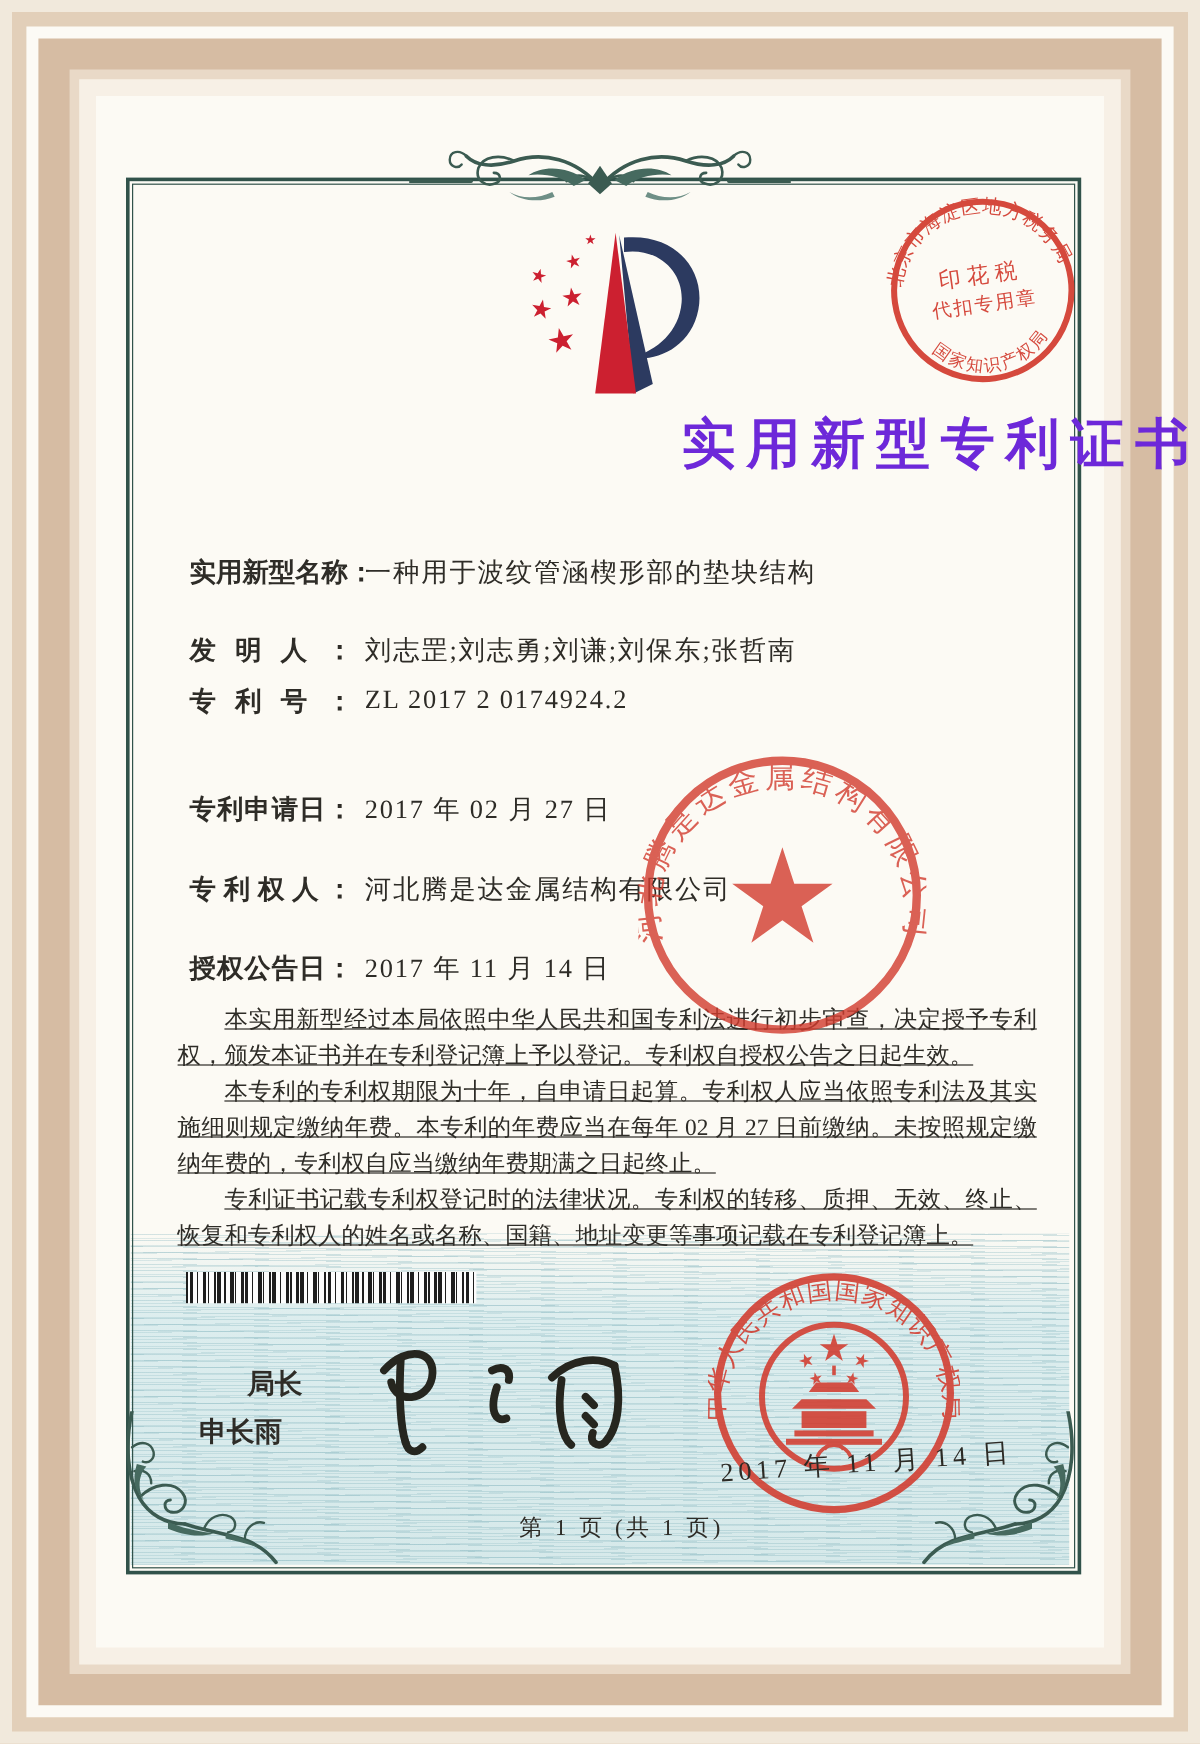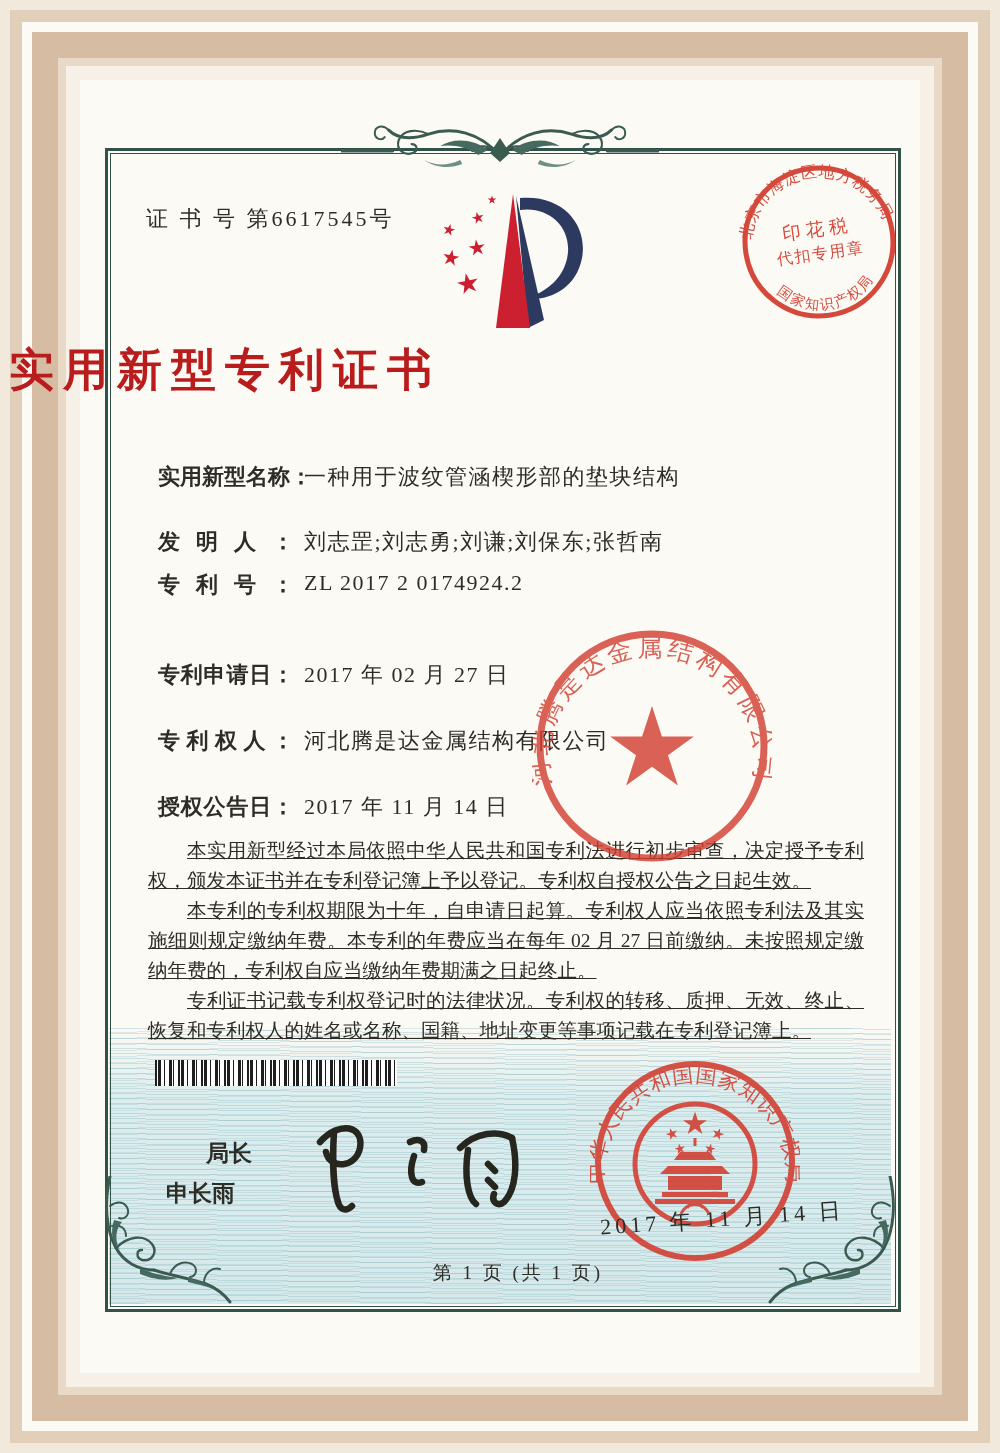--- a/index.html
+++ b/index.html
@@ -26,22 +26,22 @@
       repeating-linear-gradient(-0.8deg, rgba(118,172,182,.22) 0 1px, rgba(255,255,255,0) 1px 6px),
       linear-gradient(180deg, rgba(220,238,239,0) 0, #dcedee 70px, #d6e9ea 100%);}
   
   .ornament-top{position:absolute;left:341px;top:120px;width:318px;height:64px;z-index:6;}
   .corner{position:absolute;width:132px;height:132px;z-index:6;}
   .corner.bl{left:100px;top:1176px;}
   .corner.br{left:768px;top:1176px;transform:scaleX(-1);}
   
   .cert-number{position:absolute;left:146px;top:204px;font-size:22px;letter-spacing:3px;z-index:7;}
   .logo{position:absolute;left:428px;top:188px;width:164px;height:150px;z-index:7;}
-  .title{position:absolute;left:0;right:0;top:340px;text-align:left;font-size:45px;
-         font-weight:600;letter-spacing:9px;text-indent:9px;color:#b91c1c;z-index:7;}
+  .title{position:absolute;left:0;right:0;top:340px;text-align:right;font-size:45px;
+         font-weight:600;letter-spacing:9px;text-indent:9px;color:#6d28d9;z-index:7;}
   .field-row{position:absolute;left:158px;display:flex;align-items:flex-start;
              font-size:22px;z-index:7;white-space:nowrap;}
   .field-label{display:inline-block;width:136px;font-weight:bold;text-align:justify;
                text-align-last:justify;}
   .field-label::after{content:"：";font-weight:bold;}
   .field-value{margin-left:10px;letter-spacing:1.5px;}
   .f1{top:462px}.f2{top:527px}.f3{top:570px}.f4{top:660px}.f5{top:726px}.f6{top:792px}
   .body-text{position:absolute;left:148px;top:836px;width:716px;font-size:19.5px;
              line-height:30px;text-align:justify;z-index:7;}
   .body-text p{margin:0;text-indent:2em;text-decoration:underline;}
@@ -127,21 +127,20 @@
         <path d="M104,107 C104,97 112,91 120,93" stroke-width="2"></path>
       </g>
       <g fill="#466a5f">
         <path d="M14,44 C10,58 12,66 20,74 C14,64 16,52 22,46 Z"></path>
         <path d="M40,92 C52,98 66,100 78,102 C64,106 50,102 40,98 Z"></path>
         <path d="M88,102 C98,104 108,108 116,114 C106,110 96,108 88,106 Z"></path>
       </g>
     </svg>
   </div>
 
-  <div class="cert-number">证 书 号 第6617545号</div>
 
   <div class="logo">
     <svg viewBox="0 0 164 150" xmlns="http://www.w3.org/2000/svg">
       <defs>
         <path id="stL" d="M0,-10 L2.25,-3.09 L9.51,-3.09 L3.63,1.18 L5.88,8.09 L0,3.82 L-5.88,8.09 L-3.63,1.18 L-9.51,-3.09 L-2.25,-3.09 Z"></path>
       </defs>
       <path d="M92,10 C136,6 160,38 154,70 C148,102 118,114 98,110 C120,104 138,88 140,64 C142,38 120,18 92,22 Z" fill="#2c3a60"></path>
       <path d="M88,8 L100,140 L116,132 Z" fill="#2c3a60"></path>
       <path d="M85,6 L68,140 L102,140 Z" fill="#cc2030"></path>
       <g fill="#cc2030">

